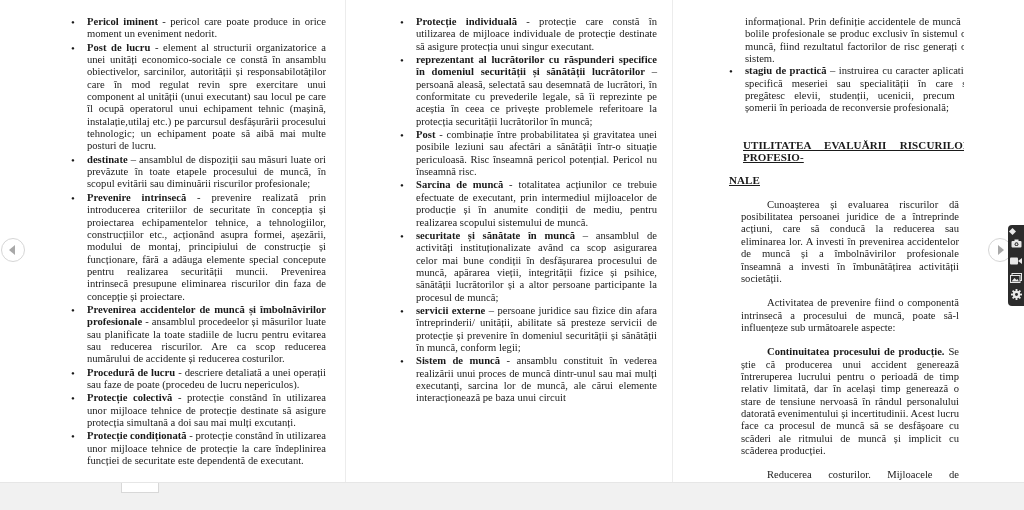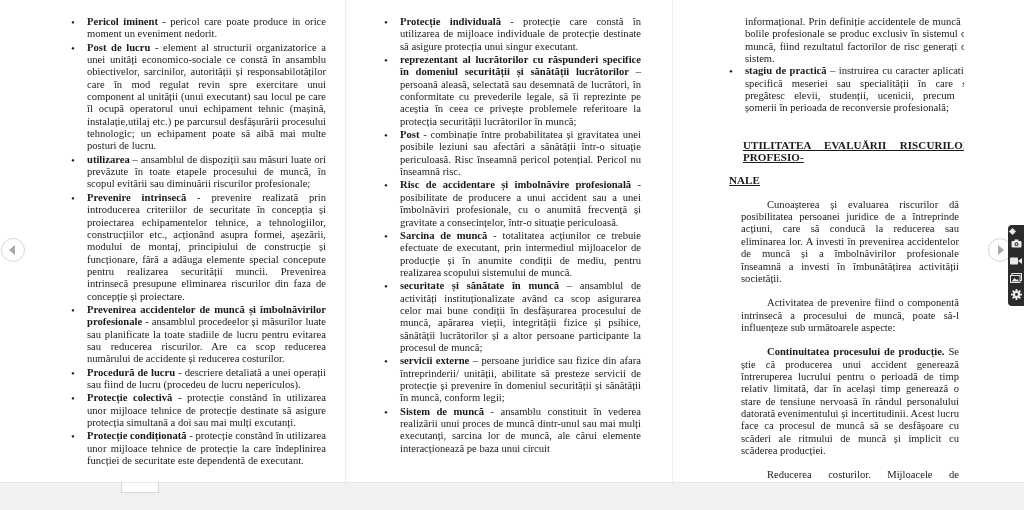--- a/index.html
+++ b/index.html
@@ -8,21 +8,21 @@
 
     .viewer { position: absolute; left: 0; top: 0; width: 1024px; height: 482px; background: #ffffff; }
 
     .page { position: absolute; top: 0; height: 482px; overflow: hidden; }
     .page.p1 { left: 0; width: 345px; }
     .page.p2 { left: 345px; width: 327px; border-left: 1px solid #ececec; }
     .page.p3 { left: 672px; width: 292px; border-left: 1px solid #ececec; }
 
     .col { position: absolute; top: 16px; font-size: 10.6px; line-height: 12.35px; text-align: justify; }
     .p1 .col { left: 71px; width: 255px; font-family: Liberation Serif, serif; }
-    .p2 .col { left: 38px; width: 257px; }
+    .p2 .col { left: 54px; width: 257px; }
     .p3 .col { left: 56px; width: 242px; }
 
     ul.defs { list-style: none; }
     ul.defs li { position: relative; padding-left: 16px; margin-bottom: 1px; }
     ul.defs li::before { content: "\2022"; position: absolute; left: 0; top: 0; font-size: 11px; }
     .term { font-weight: bold; }
 
     .p3 .cont-text { padding-left: 16px; }
     .p3 ul.defs li { padding-left: 16px; }
 
@@ -58,37 +58,36 @@
 </head>
 <body>
 
 <div class="viewer">
 
   <div class="page p1">
     <div class="col">
       <ul class="defs">
         <li><span class="term">Pericol iminent</span><span> - pericol care poate produce in orice moment un eveniment nedorit.</span></li>
         <li><span class="term">Post de lucru</span><span> - element al structurii organizatorice a unei unități economico-sociale ce constă în ansamblu obiectivelor, sarcinilor, autorității și responsabilotăților care în mod regulat revin spre exercitare unui component al unității (unui executant) sau locul pe care îl ocupă operatorul unui echipament tehnic (mașină, instalație,utilaj etc.) pe parcursul desfășurării procesului tehnologic; un echipament poate să aibă mai multe posturi de lucru.</span></li>
-        <li><span class="term">utilizarea</span><span> – ansamblul de dispoziții sau măsuri luate ori prevăzute în toate etapele procesului de muncă, în scopul evitării sau diminuării riscurilor profesionale;</span></li>
+        <li><span class="term">destinate</span><span> – ansamblul de dispoziții sau măsuri luate ori prevăzute în toate etapele procesului de muncă, în scopul evitării sau diminuării riscurilor profesionale;</span></li>
         <li><span class="term">Prevenire intrinsecă</span><span> - prevenire realizată prin introducerea criteriilor de securitate în concepția și proiectarea echipamentelor tehnice, a tehnologiilor, construcțiilor etc., acționând asupra formei, așezării, modului de montaj, principiului de construcție și funcționare, fără a adăuga elemente special concepute pentru realizarea securității muncii. Prevenirea intrinsecă presupune eliminarea riscurilor din faza de concepție și proiectare.</span></li>
         <li><span class="term">Prevenirea accidentelor de muncă și îmbolnăvirilor profesionale</span><span> - ansamblul procedeelor și măsurilor luate sau planificate la toate stadiile de lucru pentru evitarea sau reducerea riscurilor. Are ca scop reducerea numărului de accidente și reducerea costurilor.</span></li>
-        <li><span class="term">Procedură de lucru</span><span> - descriere detaliată a unei operații sau fiind de lucru (procedeu de lucru nepericulos).</span></li>
+        <li><span class="term">Procedură de lucru</span><span> - descriere detaliată a unei operații sau faze de poate (procedeu de lucru nepericulos).</span></li>
         <li><span class="term">Protecție colectivă</span><span> - protecție constând în utilizarea unor mijloace tehnice de protecție destinate să asigure protecția simultană a doi sau mai mulți excutanți.</span></li>
         <li><span class="term">Protecție condiționată</span><span> - protecție constând în utilizarea unor mijloace tehnice de protecție la care îndeplinirea funcției de securitate este dependentă de executant.</span></li>
       </ul>
     </div>
   </div>
 
   <div class="page p2">
     <div class="col">
       <ul class="defs">
         <li><span class="term">Protecție individuală</span><span> - protecție care constă în utilizarea de mijloace individuale de protecție destinate să asigure protecția unui singur executant.</span></li>
         <li><span class="term">reprezentant al lucrătorilor cu răspunderi specifice în domeniul securității și sănătății lucrătorilor</span><span> – persoană aleasă, selectată sau desemnată de lucrători, în conformitate cu prevederile legale, să îi reprezinte pe aceștia în ceea ce privește problemele referitoare la protecția securității lucrătorilor în muncă;</span></li>
         <li><span class="term">Post</span><span> - combinație între probabilitatea și gravitatea unei posibile leziuni sau afectări a sănătății într-o situație periculoasă. Risc înseamnă pericol potențial. Pericol nu înseamnă risc.</span></li>
-        <li><span class="term">Risc de accidentare și îmbolnăvire profesională</span><span> - posibilitate de producere a unui accident sau a unei îmbolnăviri profesionale, cu o anumită frecvență și gravitate a consecințelor, într-o situație periculoasă.</span></li>
         <li><span class="term">Sarcina de muncă</span><span> - totalitatea acțiunilor ce trebuie efectuate de executant, prin intermediul mijloacelor de producție și în anumite condiții de mediu, pentru realizarea scopului sistemului de muncă.</span></li>
         <li><span class="term">securitate și sănătate în muncă</span><span> – ansamblul de activități instituționalizate având ca scop asigurarea celor mai bune condiții în desfășurarea procesului de muncă, apărarea vieții, integrității fizice și psihice, sănătății lucrătorilor și a altor persoane participante la procesul de muncă;</span></li>
         <li><span class="term">servicii externe</span><span> – persoane juridice sau fizice din afara întreprinderii/ unității, abilitate să presteze servicii de protecție și prevenire în domeniul securității și sănătății în muncă, conform legii;</span></li>
         <li><span class="term">Sistem de muncă</span><span> - ansamblu constituit în vederea realizării unui proces de muncă dintr-unul sau mai mulți executanți, sarcina lor de muncă, ale cărui elemente interacționează pe baza unui circuit</span></li>
       </ul>
     </div>
   </div>
 
   <div class="page p3">
     <div class="col">

